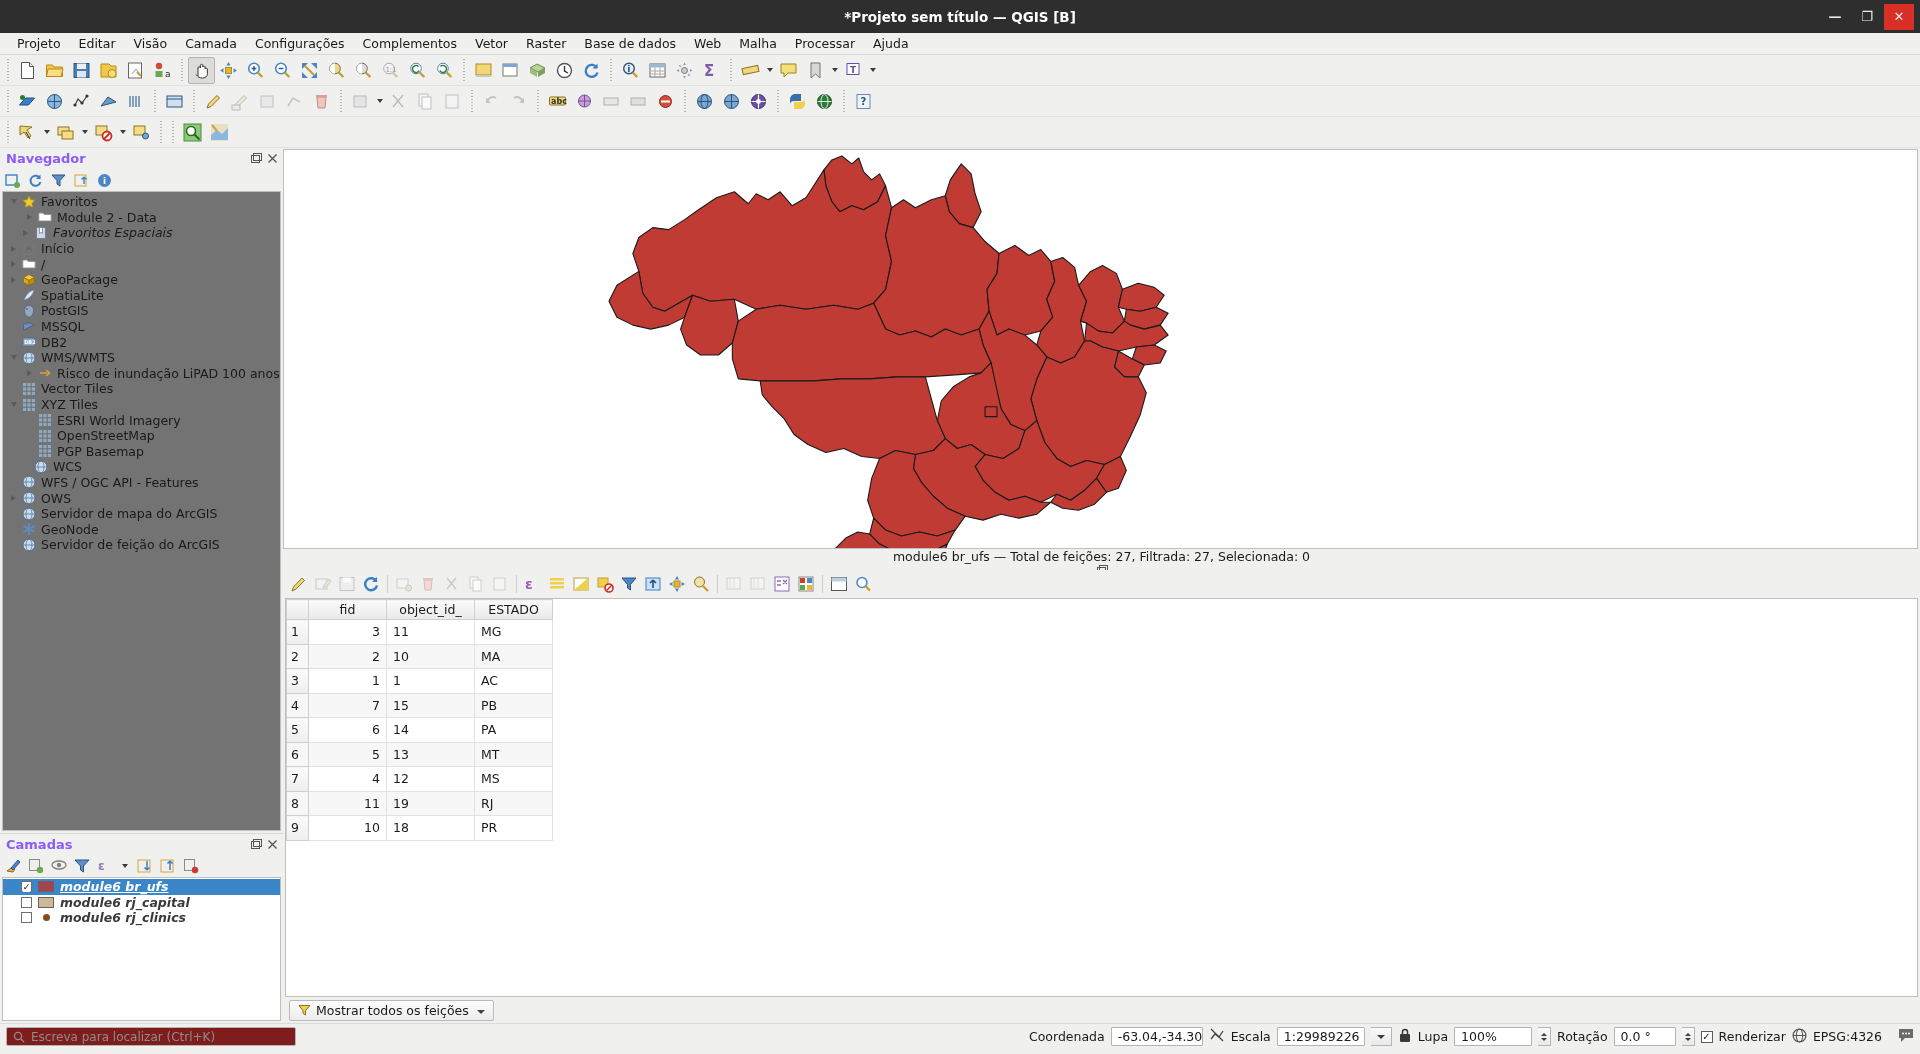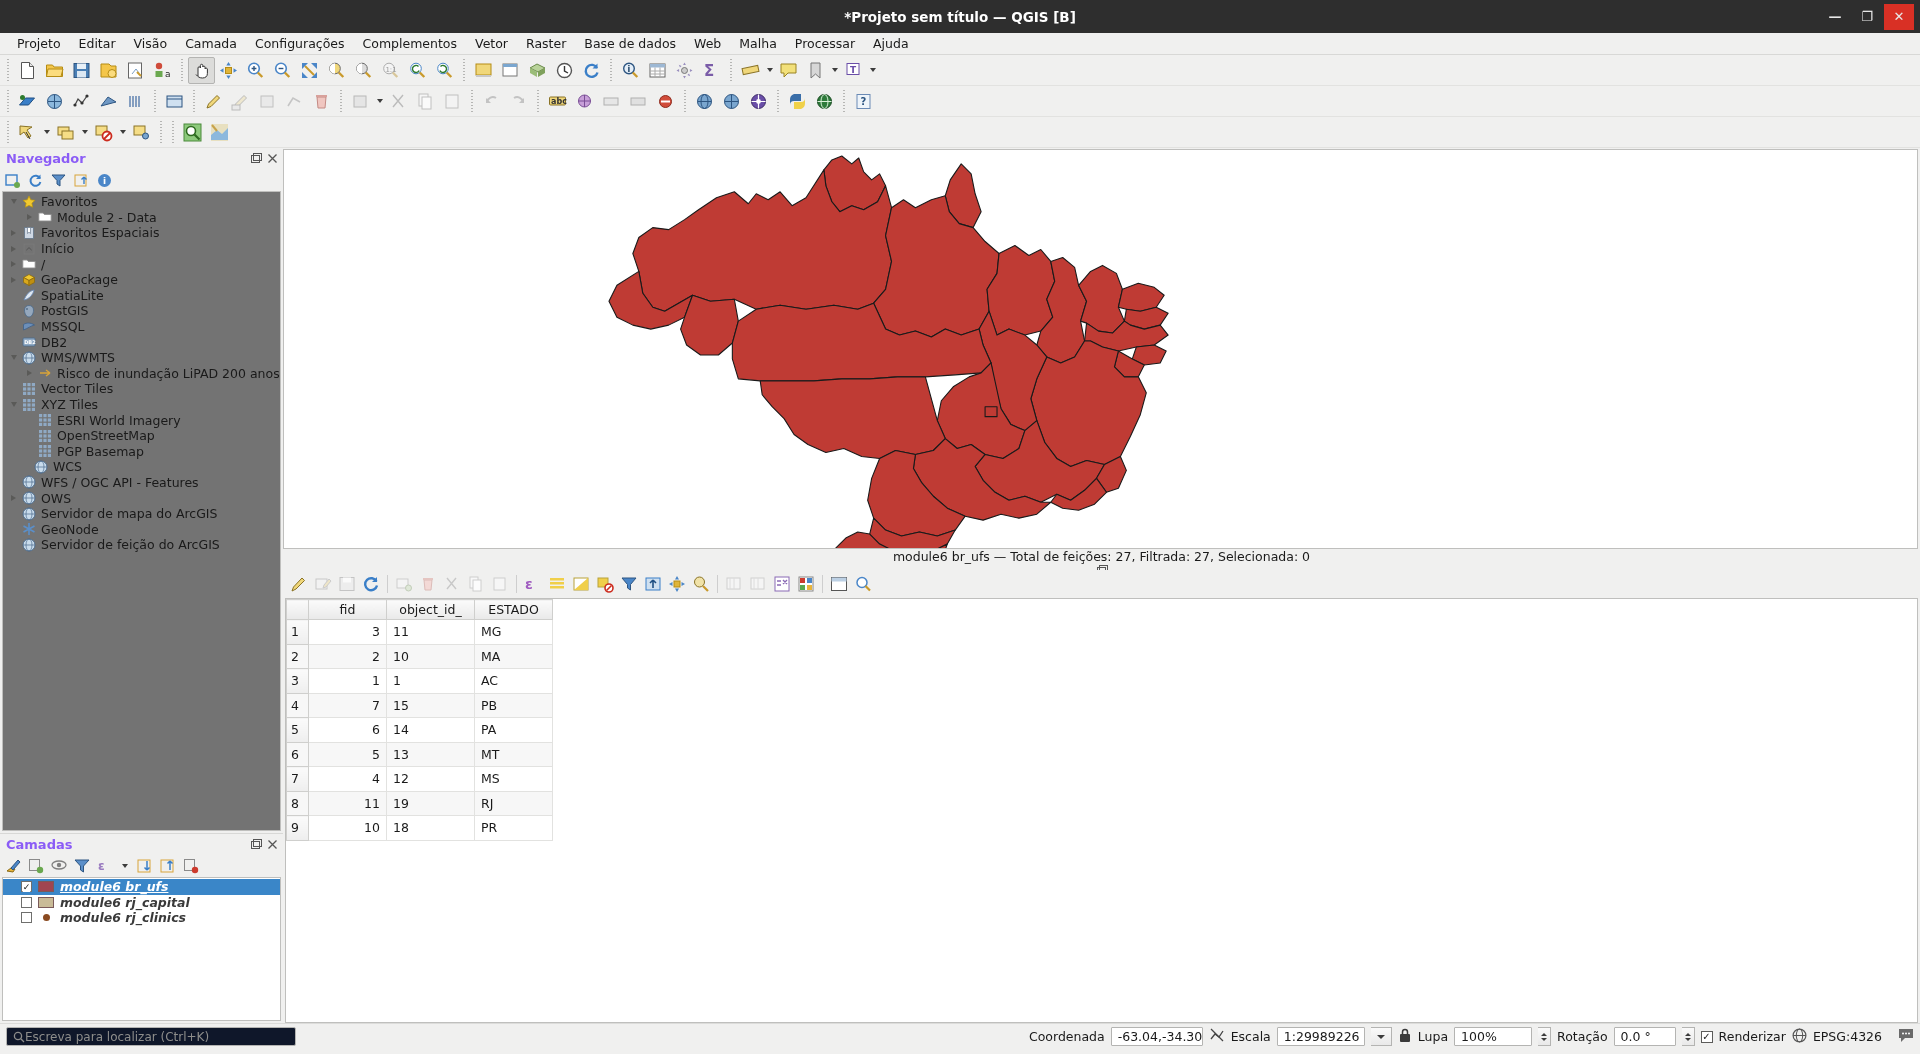--- a/index.html
+++ b/index.html
@@ -82,22 +82,22 @@
   table.at td{ border:1px solid #e2e2e0; height:24.5px; padding:0 6px; }
   table.at td.idx{ background:linear-gradient(#fbfbfb,#eeeeee); border-color:#cfcfcd; width:22px; text-align:left; padding:0 4px;}
   table.at td.num{ text-align:right; }
   table.at tr.alt td{ background:#f7f7f7; }
   #tablefooter{ height:26px; display:flex; align-items:center; padding-left:6px; background:#f0f0ef;}
   .showall{ display:flex; align-items:center; gap:5px; height:21px; padding:0 8px;
      border:1px solid #b9b9b7; border-radius:2px; background:linear-gradient(#fcfcfc,#ececec); font-size:12.5px;}
   
   #statusbar{ height:26px; display:flex; align-items:center; background:#f0f0ef; padding:0 6px; gap:6px;
      border-top:1px solid #dcdcda; font-size:12.5px;}
-  #locator{ width:290px; height:19px; border:1px solid #b4b4b2; background:#0f172a; border-radius:2px;
-     display:flex; align-items:center; padding:0 6px; color:#8d8d8b; font-size:12px;}
+  #locator{ width:290px; height:19px; border:1px solid #b4b4b2; background:#7f1d1d; border-radius:2px;
+     display:flex; align-items:center; padding:0 6px; gap:6px; color:#8d8d8b; font-size:12px;}
   .sfield{ height:19px; border:1px solid #b4b4b2; background:#fff; display:flex; align-items:center;
      padding:0 6px; font-size:12.5px; border-radius:1px;}
   .spin{ width:13px;height:19px;border:1px solid #b4b4b2; border-left:none; background:linear-gradient(#fafafa,#e9e9e9);
      display:flex; flex-direction:column; align-items:center; justify-content:center; gap:2px;}
   .spin .up:after{content:"";border-left:3px solid transparent;border-right:3px solid transparent;border-bottom:3.5px solid #3c3c3c;display:block;}
   .spin .dn:after{content:"";border-left:3px solid transparent;border-right:3px solid transparent;border-top:3.5px solid #3c3c3c;display:block;}
   .combobtn{ width:21px;height:19px;border:1px solid #b4b4b2;border-left:none;
      background:linear-gradient(#fafafa,#e9e9e9); display:flex;align-items:center;justify-content:center;}
   .combobtn:after{content:"";border-left:4px solid transparent;border-right:4px solid transparent;border-top:4.5px solid #3c3c3c;}
   .chk{ width:12px;height:12px;border:1px solid #5c5c5a;background:#fff;display:flex;align-items:center;justify-content:center;font-size:10px;}
@@ -610,21 +610,21 @@
         </div>
         <div class="trow" style="padding-left: 20px;">
           <span class="exp arrow-r"></span>
           <span class="ico">
             <svg width="14" height="14" viewBox="0 0 14 14">
               <path d="M.8 3h4.4l1.1 1.4h6.9V11H.8z" fill="#fff" stroke="#8a8a8a" stroke-width=".9"></path>
             </svg>
           </span>
           <span class="lbl">Module 2 - Data</span>
         </div>
-        <div class="trow" style="padding-left: 4px;">
+        <div class="trow" style="padding-left: 16px; font-style: italic;">
           <span class="exp arrow-r"></span>
           <span class="ico">
             <svg width="14" height="14" viewBox="0 0 14 14">
               <rect x="2.5" y="1.5" width="9" height="11" fill="#cfd8e4" stroke="#6a7a8c" stroke-width=".9"></rect>
               <path d="M5.5 1.5v6l1.5-1.3L8.5 7.5v-6z" fill="#fff" stroke="#6a7a8c" stroke-width=".7"></path>
             </svg>
           </span>
           <span class="lbl">Favoritos Espaciais</span>
         </div>
         <div class="trow" style="padding-left: 4px;">
@@ -706,21 +706,21 @@
           </span>
           <span class="lbl">WMS/WMTS</span>
         </div>
         <div class="trow" style="padding-left: 20px;">
           <span class="exp arrow-r"></span>
           <span class="ico">
             <svg width="14" height="14" viewBox="0 0 14 14">
               <path d="M2 7h10M12 7L8 4M12 7l-4 3" fill="none" stroke="#d8a43a" stroke-width="1.4"></path>
             </svg>
           </span>
-          <span class="lbl">Risco de inundação LiPAD 200 anos</span>
+          <span class="lbl">Risco de inundação LiPAD 100 anos</span>
         </div>
         <div class="trow" style="padding-left: 4px;">
           <span class="exp"></span>
           <span class="ico">
             <svg width="14" height="14" viewBox="0 0 14 14">
               <g fill="#8fa9c4">
                 <rect x="1" y="1" width="3.2" height="3.2"></rect>
                 <rect x="5.4" y="1" width="3.2" height="3.2"></rect>
                 <rect x="9.8" y="1" width="3.2" height="3.2"></rect>
                 <rect x="1" y="5.4" width="3.2" height="3.2"></rect>
@@ -1246,20 +1246,32 @@
             <tr>
               <td class="idx">9</td>
               <td class="num">10</td>
               <td>18</td>
               <td>PR</td>
             </tr>
           </tbody>
       </table>
     </div>
 
+    <div id="tablefooter">
+      <div class="showall">
+        <svg width="13" height="13" viewBox="0 0 13 13">
+            <path d="M1 1.5h11l-4.5 5V11l-2.5-1.6V6.5z" fill="#f0cf4a" stroke="#8a7326"></path>
+          </svg>
+        <span>Mostrar todos os feições</span>
+        <span style="margin-left:3px">
+          <svg width="8" height="6" viewBox="0 0 8 6">
+              <path d="M0 1l4 4 4-4z" fill="#444"></path>
+            </svg></span>
+      </div>
+    </div>
   </div>
 </div>
 
 <div id="statusbar">
   <div id="locator">
     <svg width="12" height="12" viewBox="0 0 12 12">
         <circle cx="5" cy="5" r="3.6" fill="none" stroke="#8d8d8b" stroke-width="1.3"></circle>
         <path d="M7.8 7.8l3.2 3.2" stroke="#8d8d8b" stroke-width="1.3"></path>
       </svg>
     <span>Escreva para localizar (Ctrl+K)</span>

